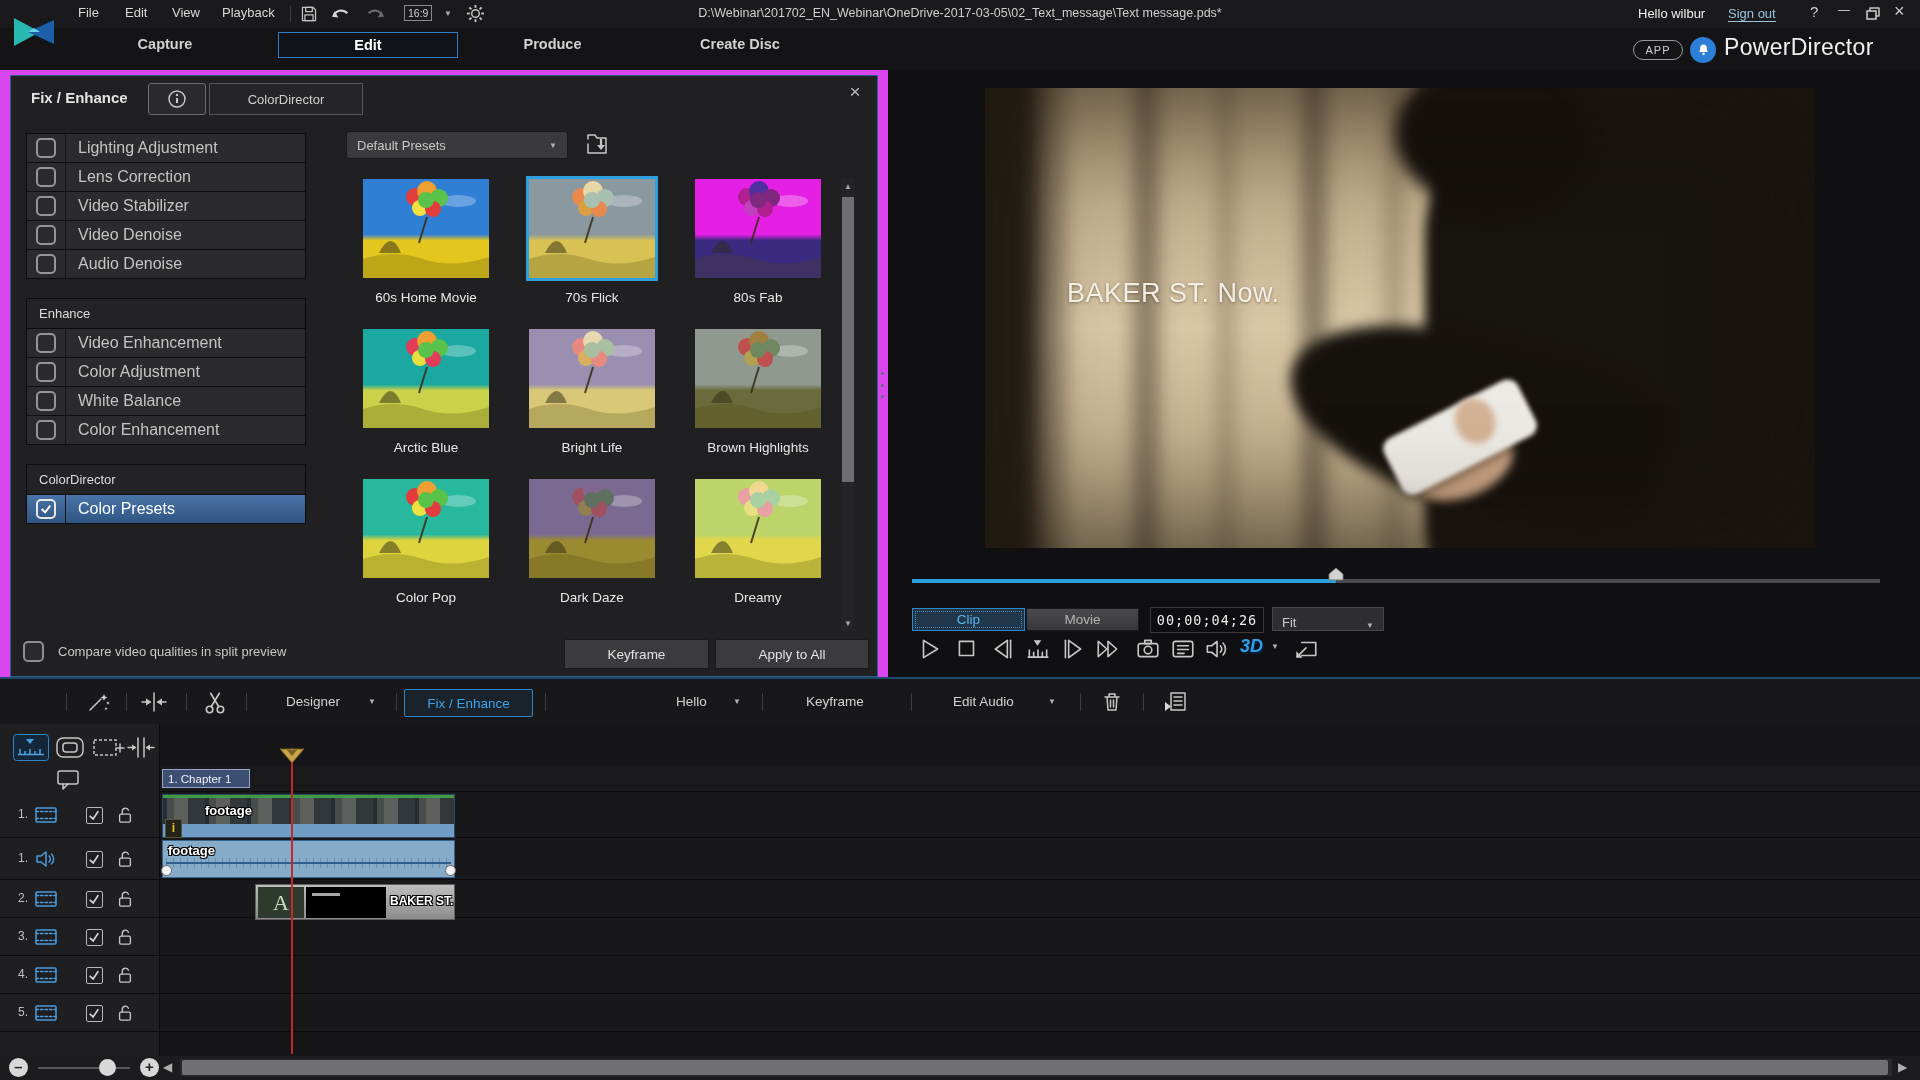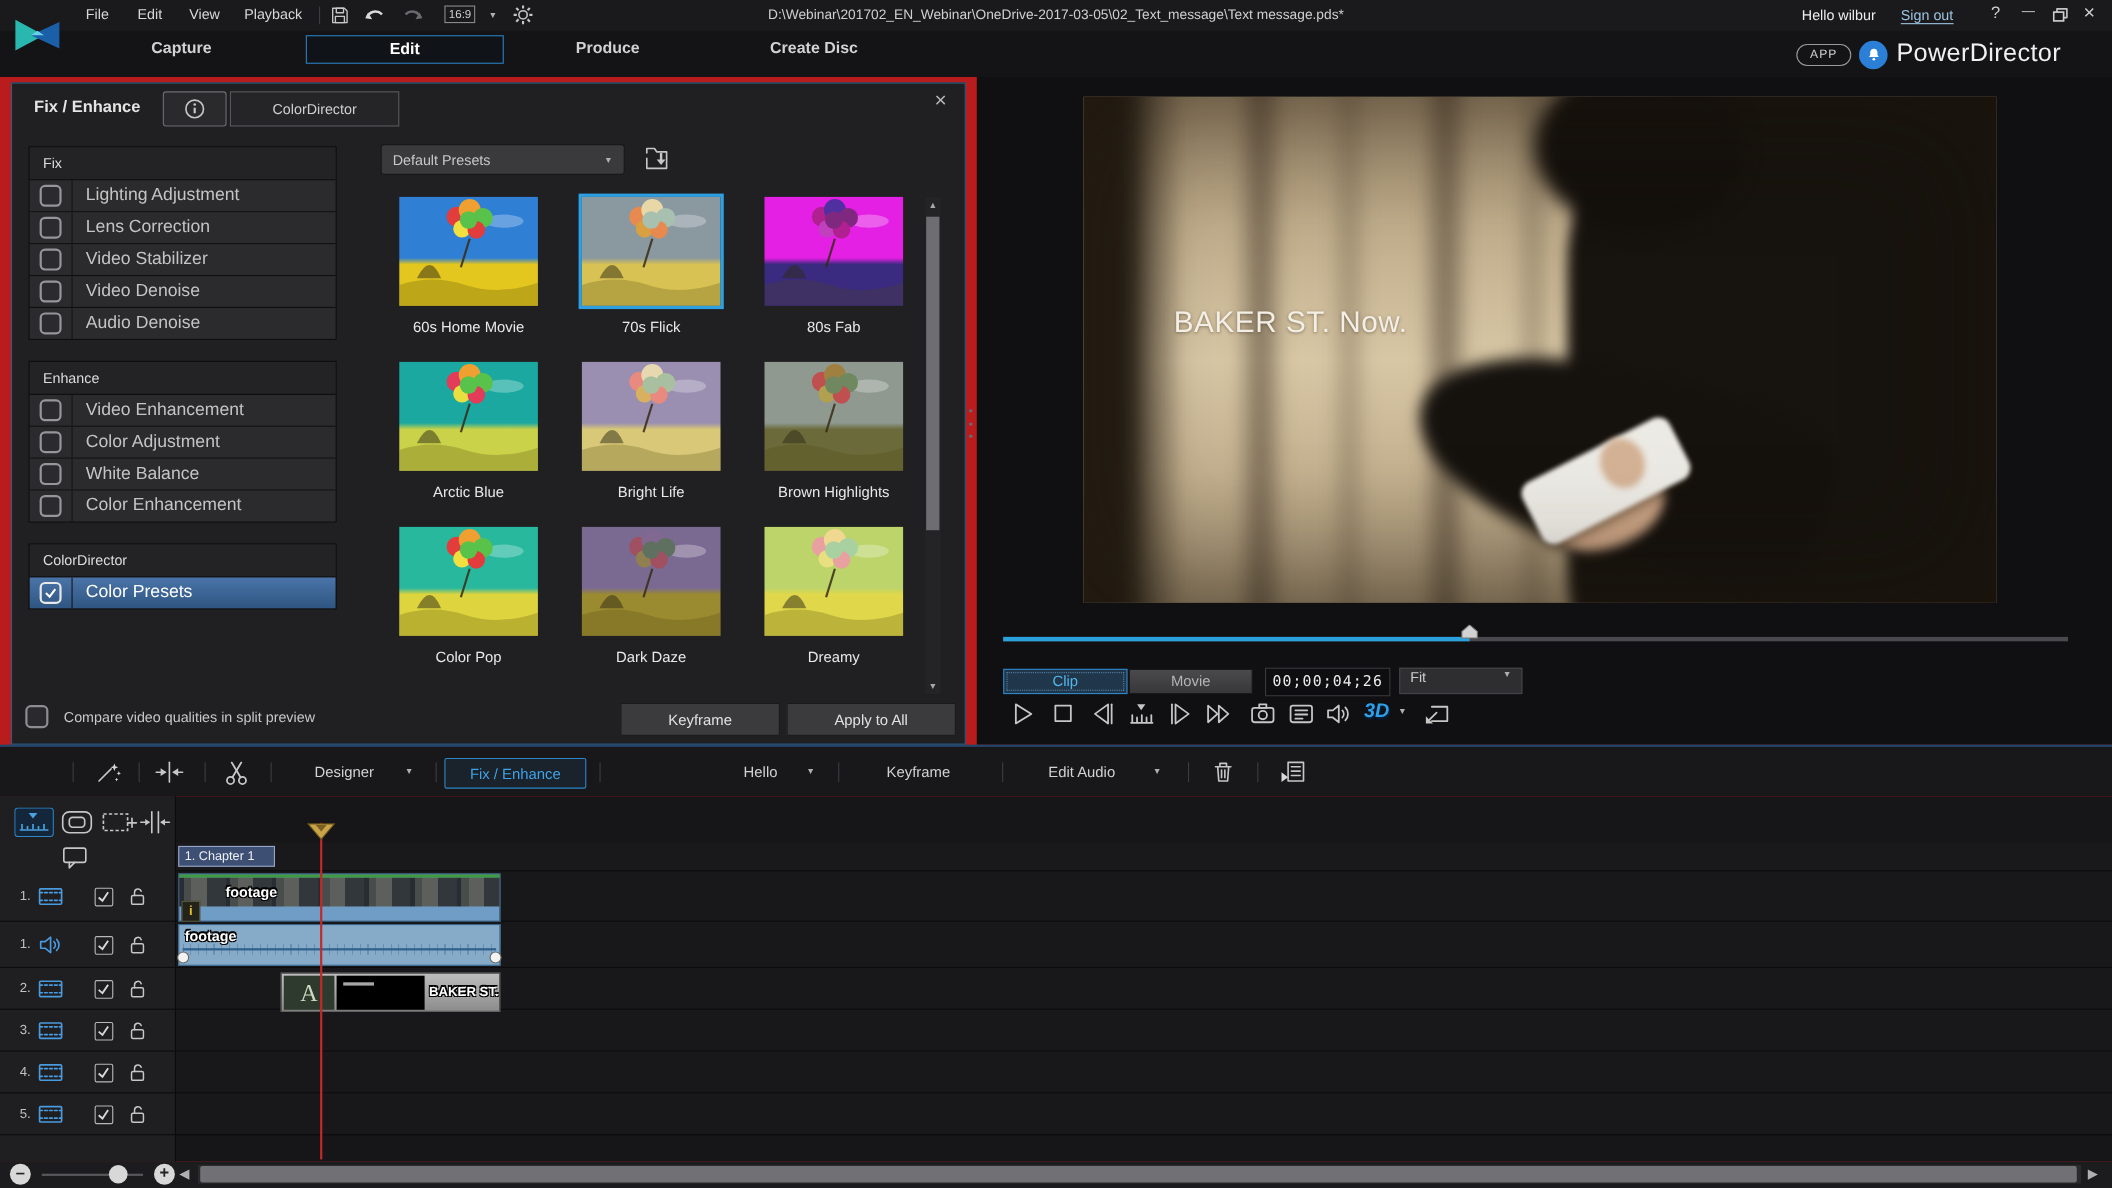--- a/index.html
+++ b/index.html
@@ -1,16 +1,16 @@
 <!DOCTYPE html>
 <html><head>
 <meta charset="utf-8">
 <style>
   html,body{margin:0;padding:0;background:#0c0c0e;}
-  #app{position:relative;width:1920px;height:1080px;background:#b91c1c;
+  #app{position:relative;width:1920px;height:1080px;background:#d946ef;
        font-family:"Liberation Sans",sans-serif;overflow:hidden;color:#c8c8c8;}
   .abs{position:absolute;}
   svg{display:block;}
   .icon-stroke{stroke:#c6c6c6;fill:none;stroke-width:1.5;stroke-linecap:round;stroke-linejoin:round;}
   .blue-stroke{stroke:#4a9ade;fill:none;stroke-width:1.5;stroke-linecap:round;stroke-linejoin:round;}
 
   
   .titlebar{position:absolute;left:0;top:0;width:1920px;height:28px;background:#1a1a1c;border-bottom:1px solid #26262a;}
   .menu-item{position:absolute;top:5px;font-size:13px;color:#d8d8d8;cursor:default;}
   .tb-sep{position:absolute;top:6px;width:1px;height:16px;background:#3c3c40;}
@@ -105,21 +105,21 @@
   .seek-fill{position:absolute;left:0;top:0;height:4px;background:#2aa0dc;}
   .seek-handle{position:absolute;top:-11px;cursor:pointer;}
 
   .pv-btn{position:absolute;top:538px;height:23px;font-size:13.5px;display:flex;align-items:center;justify-content:center;cursor:pointer;box-sizing:border-box;}
   .clip-btn{left:24px;width:113px;border:1px solid #2e86c8;background:#20364a;color:#55b5ea;outline:1px dotted rgba(130,195,240,.55);outline-offset:-4px;}
   .movie-btn{left:138px;width:113px;background:linear-gradient(180deg,#4a4a4c,#38383a);border:1px solid #19191b;color:#b4b4b4;}
   .timecode{position:absolute;left:262px;top:537px;width:112px;height:24px;background:#0e0e10;border:1px solid #38383c;
             color:#ececec;font-family:"DejaVu Sans Mono",monospace;font-size:13.5px;letter-spacing:1px;
             display:flex;align-items:center;justify-content:center;}
   .fit-dd{position:absolute;left:384px;top:537px;width:112px;height:24px;background:#2e2e30;border:1px solid #454549;
-          color:#cccccc;font-size:13px;display:flex;align-items:flex-start;padding:0 9px;box-sizing:border-box;cursor:pointer;}
+          color:#cccccc;font-size:13px;display:flex;align-items:flex-end;padding:0 9px;box-sizing:border-box;cursor:pointer;}
   .fit-dd .chev{margin-left:auto;}
   .pc{position:absolute;top:566px;width:26px;height:26px;cursor:pointer;}
   .stereo{position:absolute;top:566px;font-size:18px;font-weight:bold;font-style:italic;color:#2f9fe8;
           text-shadow:1px 2px 2px rgba(0,40,80,.8);cursor:pointer;}
 
   .v-dots{position:absolute;left:881px;top:372px;width:4px;height:26px;display:flex;flex-direction:column;justify-content:space-between;}
   .v-dots i{width:3px;height:3px;border-radius:50%;background:#5f6f80;}
   .h-dots{position:absolute;left:1392px;top:684px;width:30px;height:4px;display:flex;justify-content:space-between;}
   .h-dots i{width:3px;height:3px;border-radius:50%;background:#606060;}
   .ws-sep{position:absolute;left:0;top:677px;width:1920px;height:2px;background:#1c486d;}
@@ -282,21 +282,20 @@
           <circle class="icon-stroke" cx="10" cy="10" r="8"></circle>
           <line x1="10" y1="9" x2="10" y2="14" stroke="#c6c6c6" stroke-width="2"></line>
           <circle cx="10" cy="6" r="1.2" fill="#c6c6c6"></circle>
         </svg>
     </div>
     <div class="cd-btn">ColorDirector</div>
     <div class="panel-close">×</div>
 
     <div class="groups" id="fix-groups">
         <div class="group">
-          <div class="group-header">Fix</div>
           <div class="group-row">
             <span class="cb"></span>
             <span class="cb-sep"></span>
             <span class="lbl">Lighting Adjustment</span>
           </div>
           <div class="group-row">
             <span class="cb"></span>
             <span class="cb-sep"></span>
             <span class="lbl">Lens Correction</span>
           </div>

